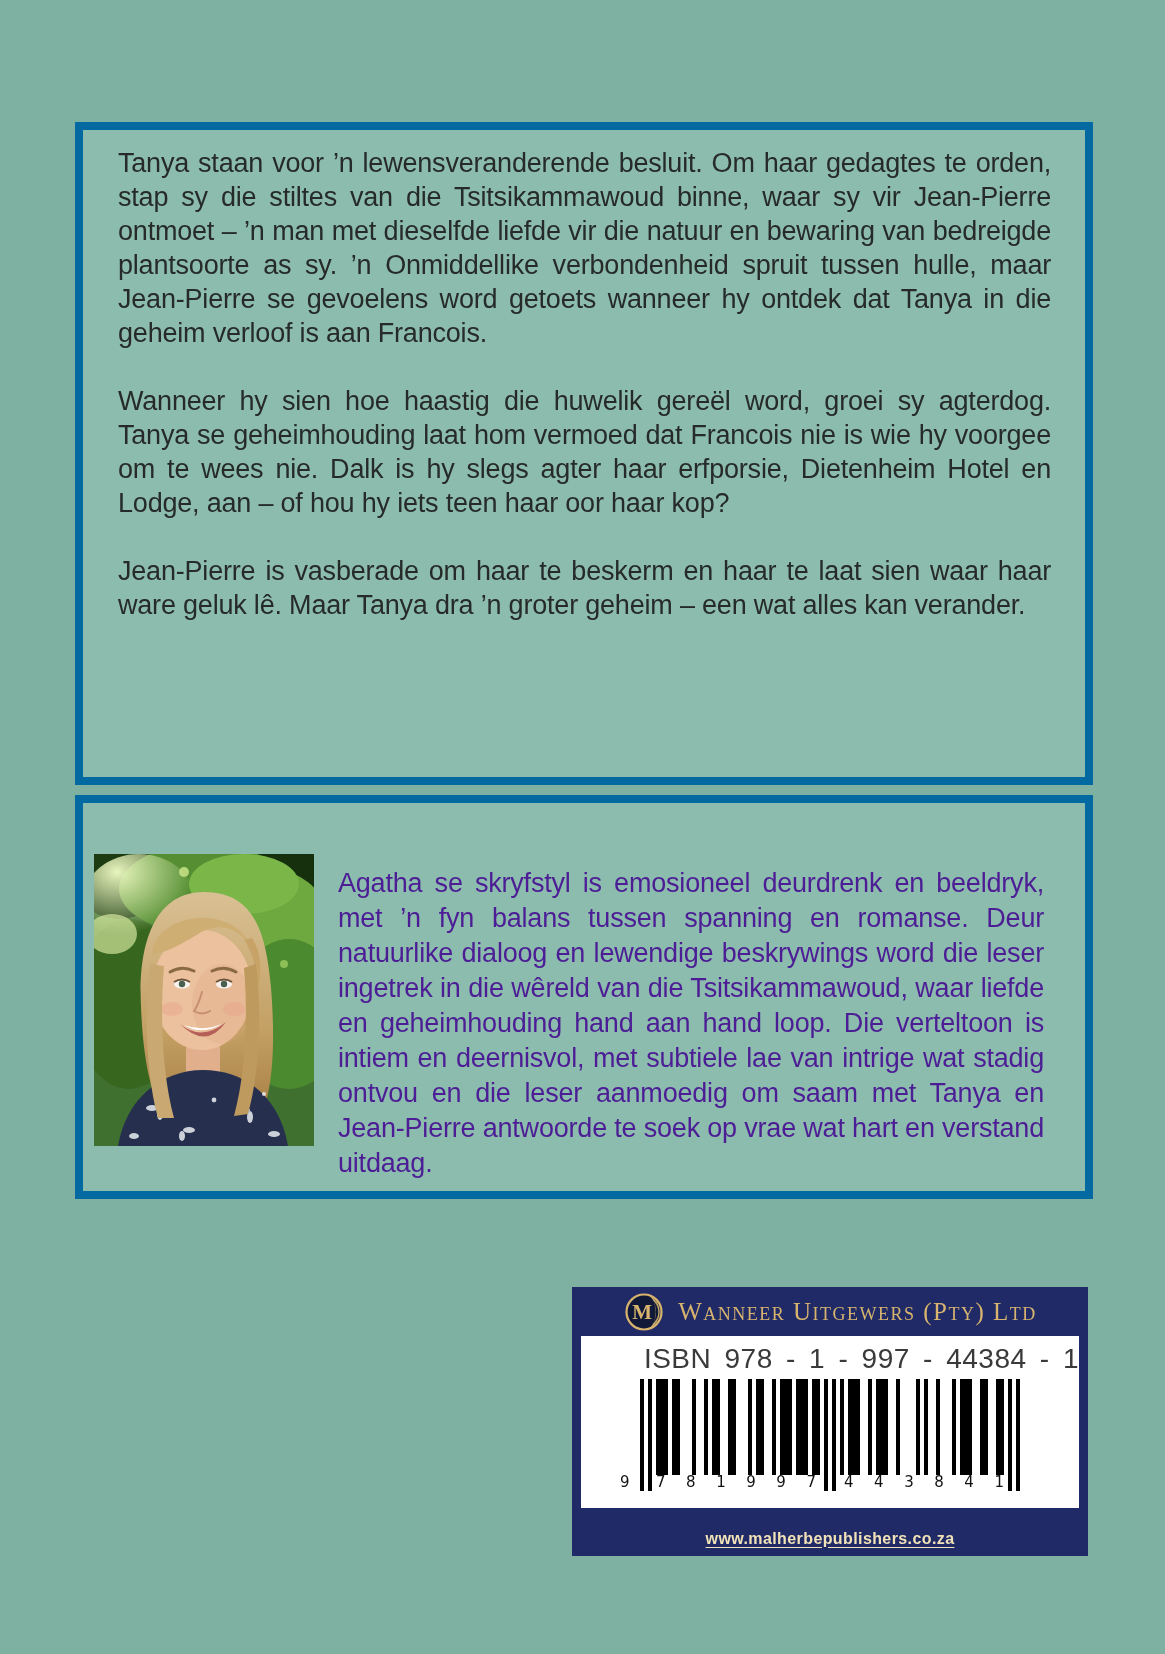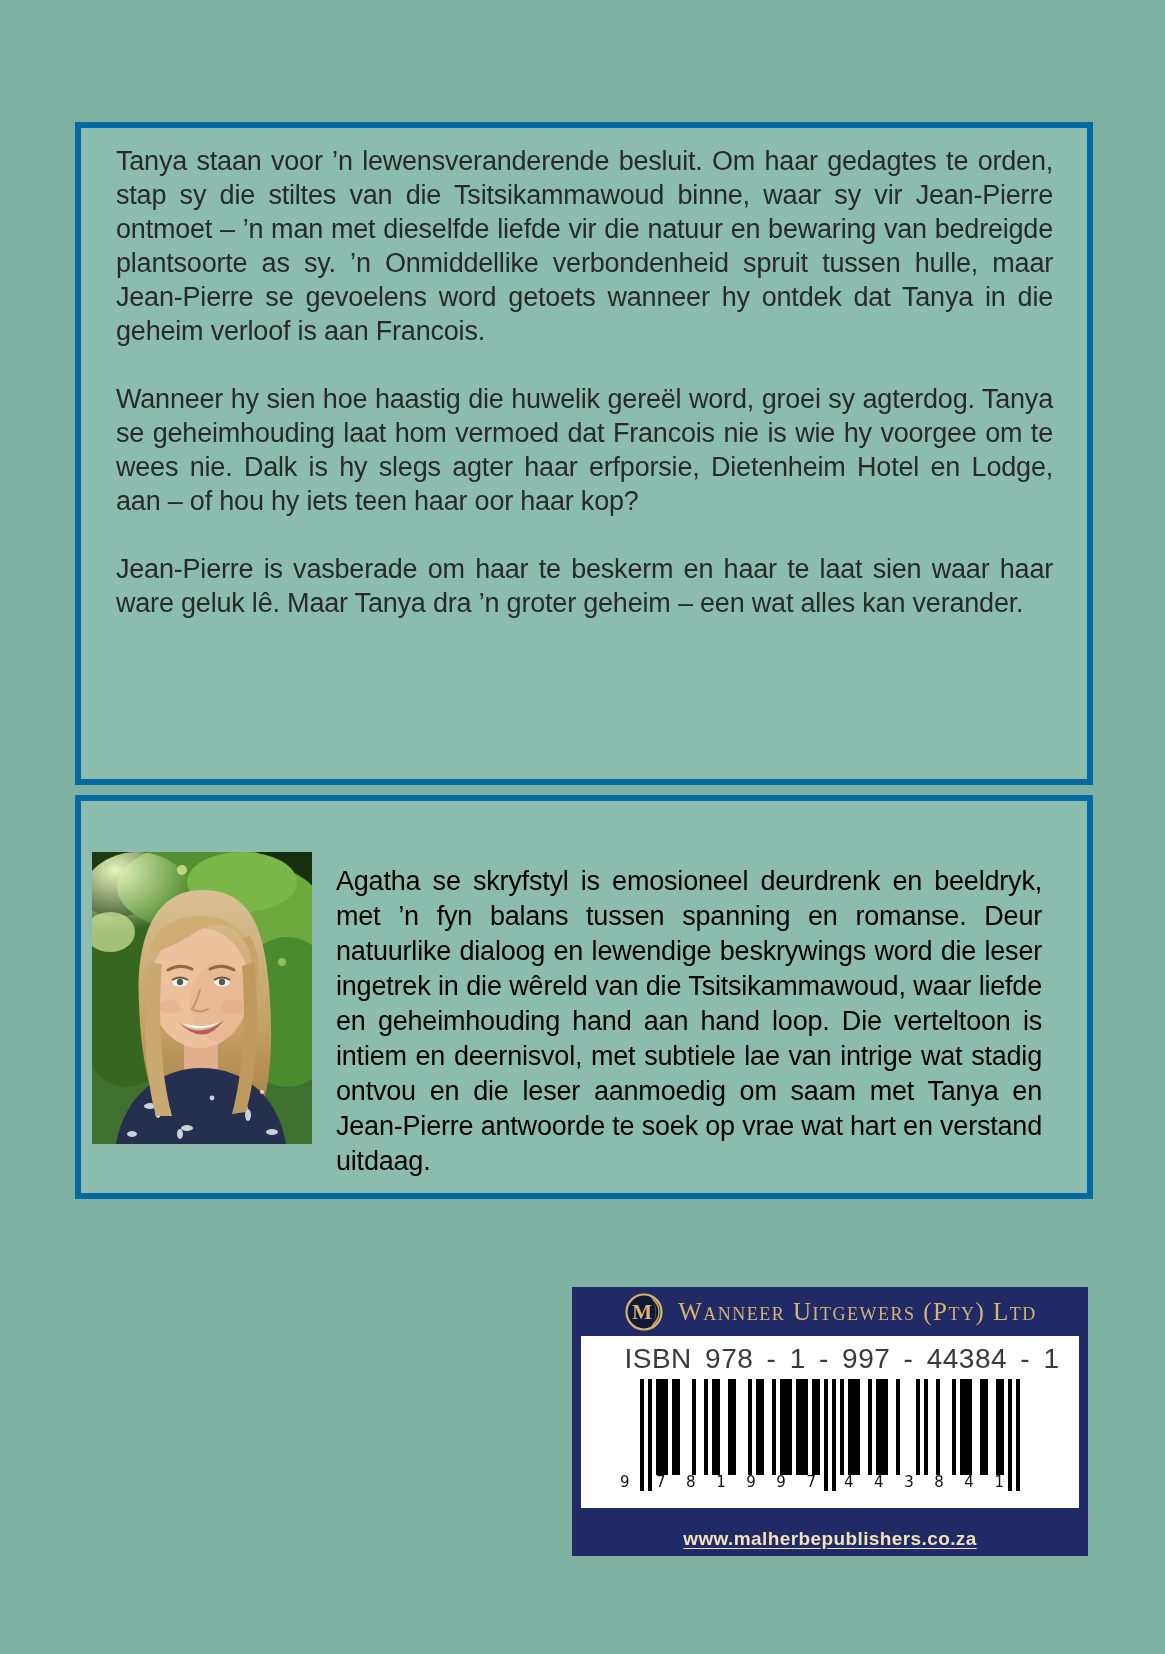--- a/index.html
+++ b/index.html
@@ -1,59 +1,59 @@
 <!DOCTYPE html>
 <html><head>
 <meta charset="utf-8">
 <style>
   html,body{margin:0;padding:0;}
   body{background:#6f9e90;font-family:"Liberation Sans","DejaVu Sans",sans-serif;}
   .cover{position:relative;width:1165px;height:1654px;background:#7fb1a2;overflow:hidden;margin:0 auto;}
 
   
-  .panel{position:absolute;left:75px;width:1018px;border:6px solid #0369a1;background:#8cbcad;box-sizing:border-box;}
+  .panel{position:absolute;left:75px;width:1018px;border:8px solid #0369a1;background:#8cbcad;box-sizing:border-box;}
   .panel-inner{position:relative;width:100%;height:100%;}
   .synopsis{top:122px;height:663px;}
   .review{top:795px;height:404px;}
 
   .synopsis .text{padding:16px 34px 0 35px;}
   p.blurb{margin:0 0 34px 0;font-size:27px;line-height:34px;letter-spacing:-0.2px;
           color:#262b29;text-align:justify;}
   p.blurb:last-child{margin-bottom:16px;}
 
   .photo{position:absolute;left:11px;top:51px;width:220px;height:292px;overflow:hidden;}
   .review-par{position:absolute;left:255px;top:63px;width:706px;margin:0;
-              font-size:27px;line-height:35px;letter-spacing:-0.2px;color:#000000;text-align:justify;}
+              font-size:27px;line-height:35px;letter-spacing:-0.2px;color:#4c1d95;text-align:justify;}
 
   
   .pubblock{position:absolute;left:572px;top:1287px;width:516px;height:269px;background:#1f2a66;}
   .pub-top{position:absolute;left:0;top:0;width:100%;height:49px;display:flex;align-items:center;justify-content:center;gap:13px;}
   .pub-name{font-family:"Liberation Serif","DejaVu Serif",serif;font-variant:small-caps;
             font-size:25px;letter-spacing:1.5px;color:#d8b46f;white-space:nowrap;}
   .logo{width:42px;height:42px;flex:0 0 auto;}
 
   .isbn-panel{position:absolute;left:9px;top:49px;width:498px;height:472px;height:172px;background:#ffffff;}
   .isbn-panel{height:172px;}
-  .isbn-text{margin-top:7px;text-align:center;font-size:28px;letter-spacing:0.5px;word-spacing:5px;
+  .isbn-text{margin-top:7px;text-align:right;font-size:28px;letter-spacing:0.5px;word-spacing:5px;
              color:#3a3a3a;font-family:"Liberation Sans","DejaVu Sans",sans-serif;padding-left:24px;}
   .barcode{position:relative;width:380px;margin:4px auto 0 auto;height:128px;font-size:0;}
   .bar{display:inline-block;width:4px;height:96px;vertical-align:top;}
   .b1{background:#000;}
   .b0{background:transparent;}
   .bar.tall{height:112px;}
   .bdig{position:absolute;top:95px;height:17px;display:flex;justify-content:space-between;
         font-family:"DejaVu Sans","Liberation Sans",sans-serif;font-size:15px;color:#111;}
   .bdig span{display:block;line-height:17px;}
   .d-first{left:-20px;width:14px;}
   .d-g1{left:16px;width:160px;}
   .d-g2{left:204px;width:160px;}
 
   .pub-bottom{position:absolute;left:0;bottom:0;width:100%;height:35px;background:#1f2a66;
               display:flex;align-items:center;justify-content:center;}
-  .site{font-size:19px;font-weight:bold;letter-spacing:0.4px;color:#f2e2b8;
+  .site{font-size:16px;font-weight:bold;letter-spacing:0.4px;color:#f2e2b8;
         text-decoration:underline;text-underline-offset:3px;}
 </style>
 </head>
 <body>
 
 <div class="cover">
 
   <div class="panel synopsis">
     <div class="panel-inner">
       <div class="text">

